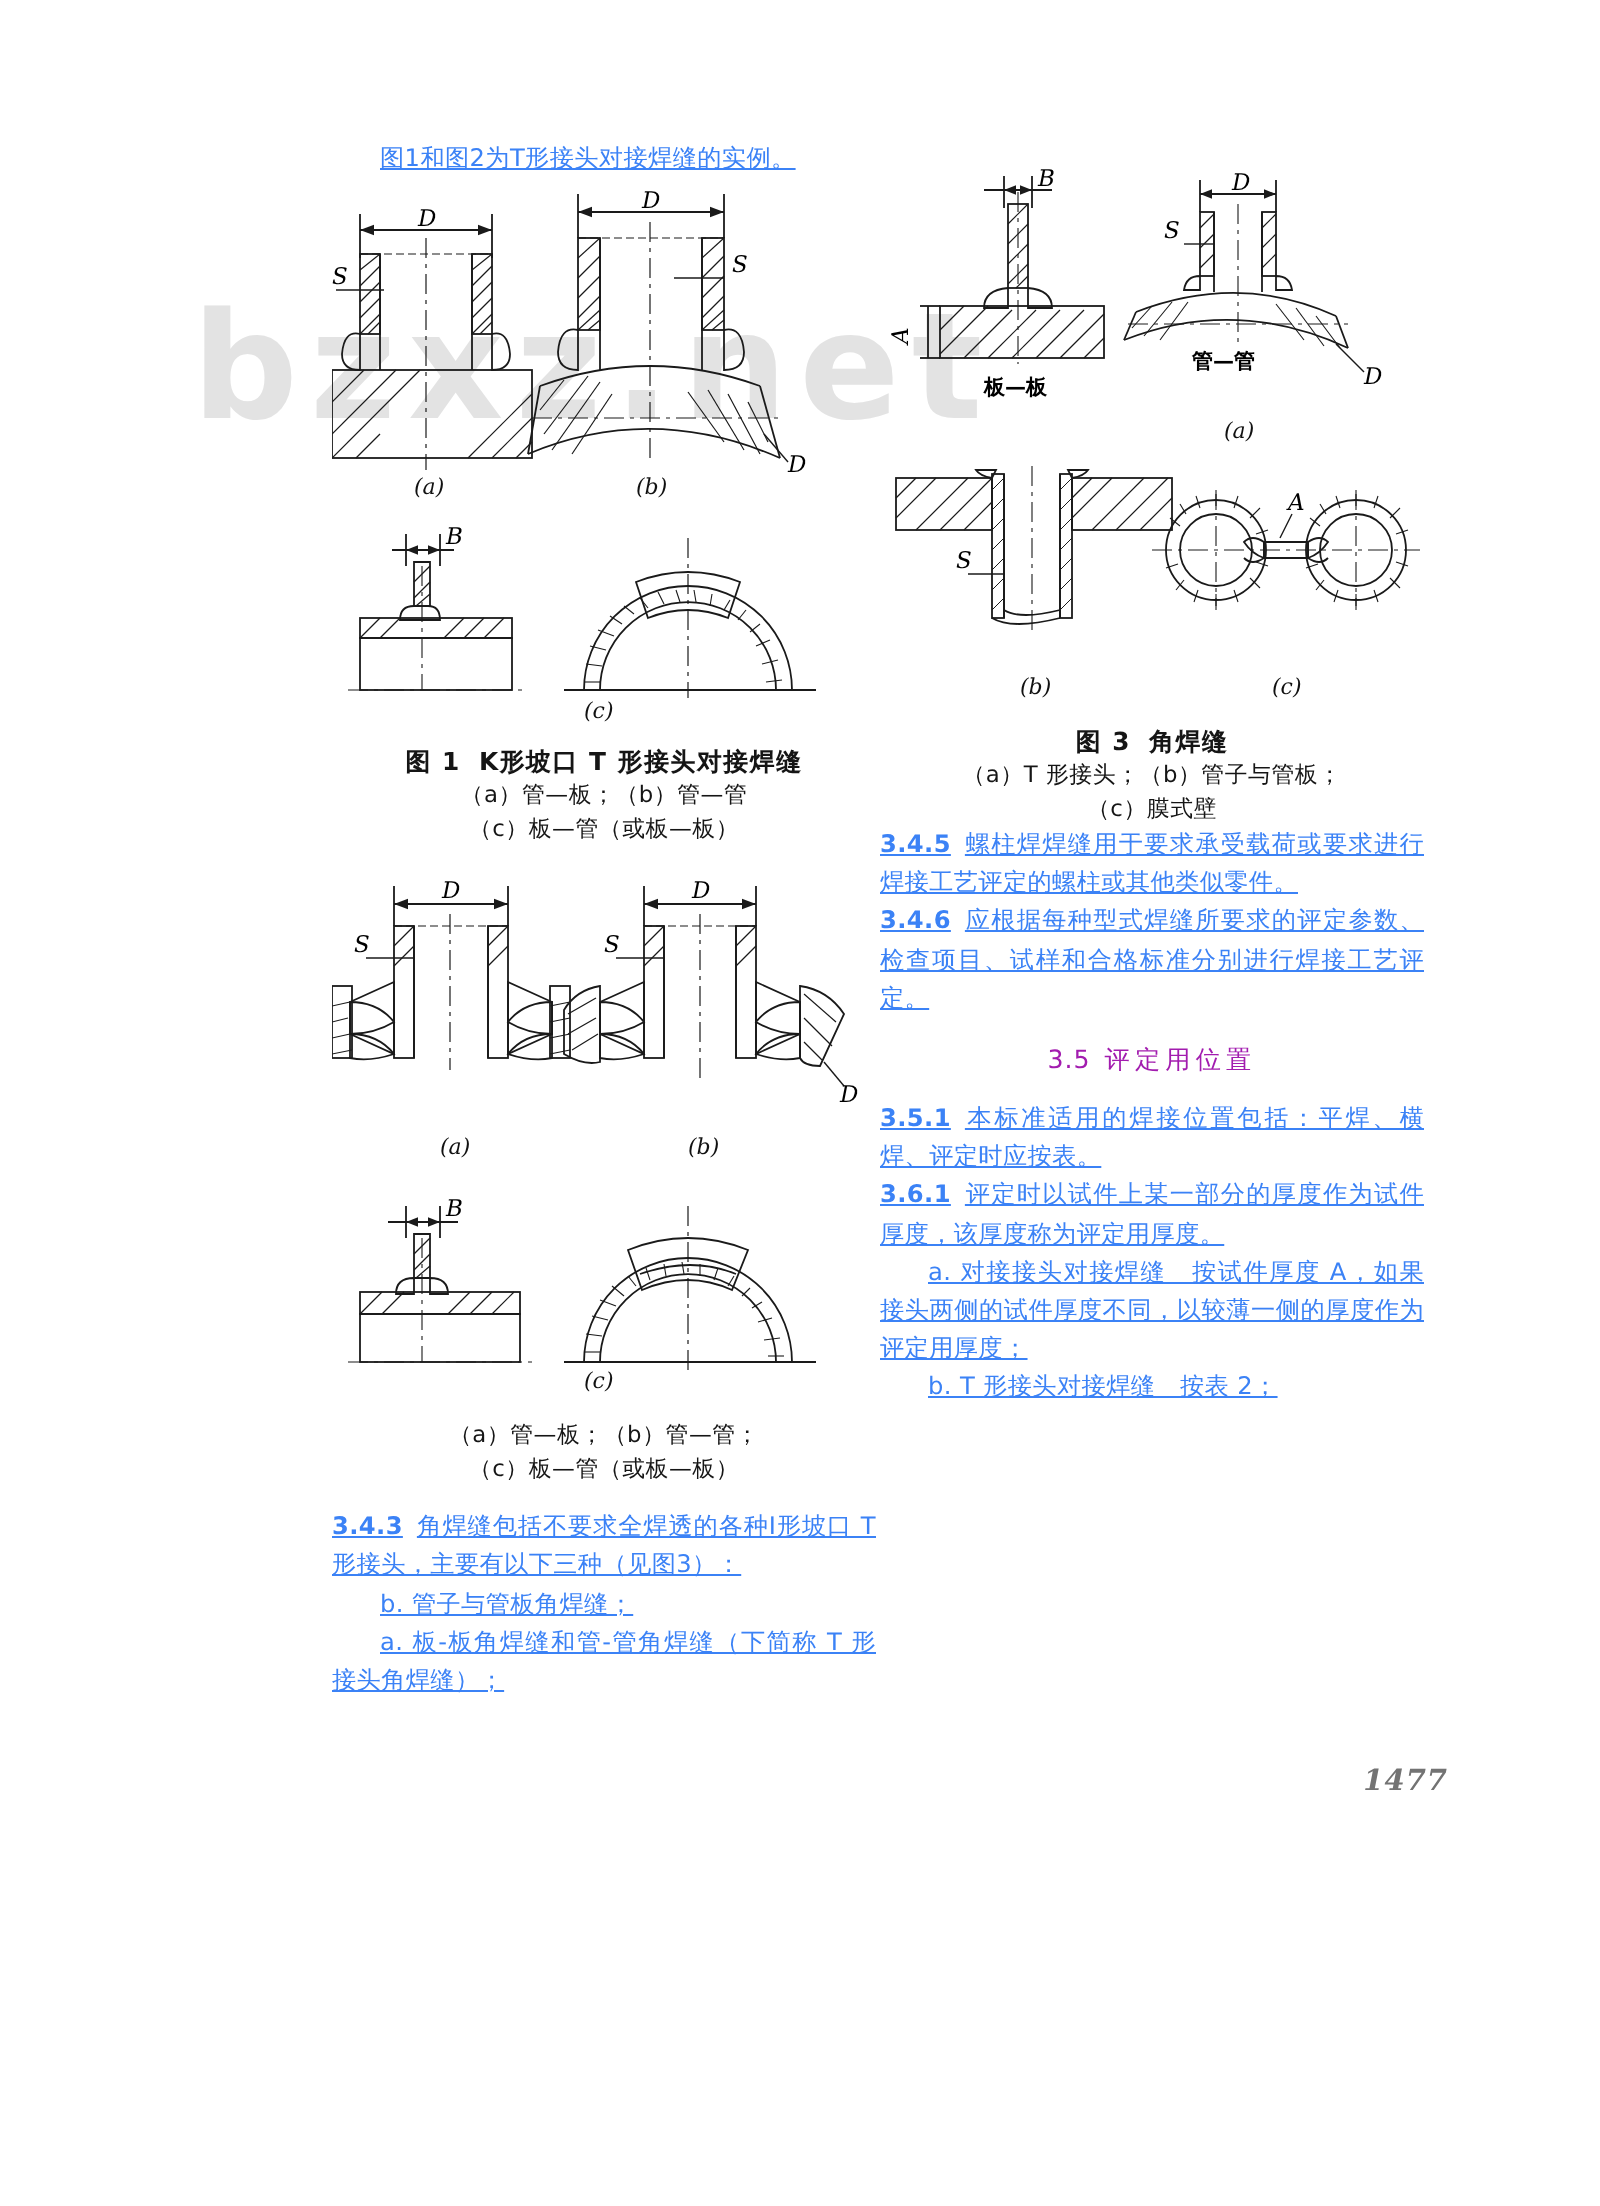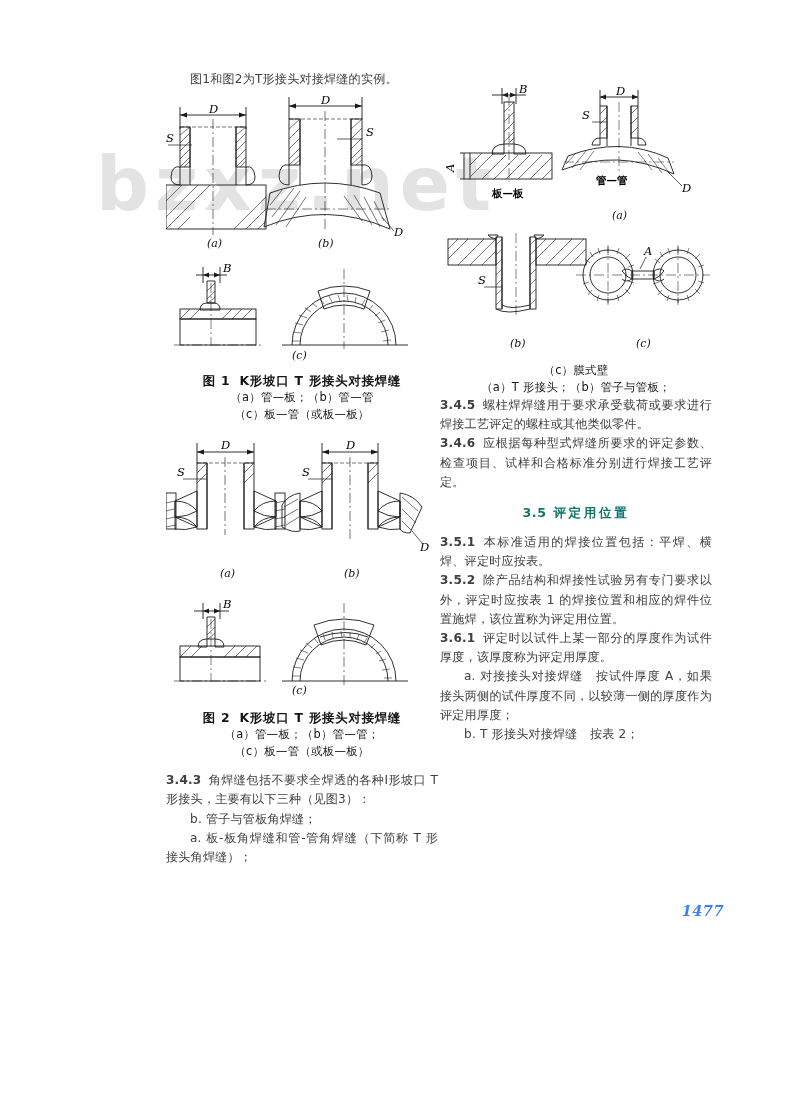--- a/index.html
+++ b/index.html
@@ -42,41 +42,42 @@
     z-index: 2;
   }
   #col-left  { left: 166px; }
   #col-right { left: 440px; }
 
   
   .para {
     font-family: "DejaVu Sans", "Liberation Sans", sans-serif;
     font-size: 12.1px;
     line-height: 19.2px;
-    color: #404040;
+    color: #3b82f6;
     text-align: justify;
     margin: 0 0 0 0;
     letter-spacing: 0.2px;
+    text-decoration: underline;
   }
   .para.indent { text-indent: 24px; }
   .num {
     font-weight: 700;
     margin-right: 7px;
     font-family: "DejaVu Sans", "Liberation Sans", sans-serif;
   }
 
   
   .sec-head {
     font-family: "DejaVu Sans", "Liberation Sans", sans-serif;
     font-size: 12.6px;
-    font-weight: 700;
+    font-weight: 400;
     text-align: center;
     letter-spacing: 2.6px;
     margin: 13px 0 11px 0;
-    color: #0f766e;
+    color: #a21caf;
   }
   .sec-head .secnum { letter-spacing: 0.5px; margin-right: 7px; }
 
   
   .figcap {
     text-align: center;
     font-family: "DejaVu Sans", "Liberation Sans", sans-serif;
     color: #151515;
   }
   .figcap .title {
@@ -110,26 +111,26 @@
   .cnlabel {
     font-family: "DejaVu Sans", "Liberation Sans", sans-serif;
     font-size: 10.5px;
     font-weight: 600;
   }
 
   
   #pageno {
     position: absolute;
     right: 76px;
-    top: 902px;
+    top: 882px;
     font-family: "DejaVu Serif", serif;
     font-style: italic;
     font-weight: 700;
     font-size: 14.5px;
-    color: #3b82f6;
+    color: #737373;
     letter-spacing: 0.5px;
     z-index: 3;
     text-align: center;
   }
 </style>
 </head>
 <body>
 
 <div id="page">
 
@@ -475,23 +476,20 @@
           <line x1="116" y1="84" x2="242" y2="84"></line>
         </g>
         <text class="dimlabel" x="57" y="11">B</text>
       </svg>
       <div style="position:relative;height:15px;">
         <span class="sublabel" style="position:absolute;left:126px;top:-5px;">(c)</span>
       </div>
     </div>
 
     <div class="figcap" style="margin-top:5px;">
-      <span class="title">
-        <span class="fignum">图 2</span><span>K形坡口 T 形接头对接焊缝</span>
-      </span>
       <span class="sub">（a）管—板；（b）管—管；</span>
       <span class="sub">（c）板—管（或板—板）</span>
     </div>
 
     <p class="para" style="margin-top:11px;">
       <span class="num">3.4.3</span><span>角焊缝包括不要求全焊透的各种Ⅰ形坡口 T 形接头，主要有以下三种（见图3）：</span>
     </p>
     <p class="para indent">b. 管子与管板角焊缝；</p>
     <p class="para indent">a. 板-板角焊缝和管-管角焊缝（下简称 T 形接头角焊缝）；</p>
   </div>
@@ -679,45 +677,45 @@
         <text class="dimlabel" x="38" y="51">S</text>
         <text class="dimlabel" x="204" y="22">A</text>
       </svg>
       <div style="position:relative;height:16px;">
         <span class="sublabel" style="position:absolute;left:70px;top:-6px;">(b)</span>
         <span class="sublabel" style="position:absolute;left:196px;top:-6px;">(c)</span>
       </div>
     </div>
 
     <div class="figcap" style="margin-top:3px;">
+      <span class="title">
+        <span class="fignum">图 3</span><span>角焊缝</span>
+      </span>
+      <span class="sub">（a）T 形接头；（b）管子与管板；</span>
       <span class="sub">（c）膜式壁</span>
-      <span class="sub">（a）T 形接头；（b）管子与管板；</span>
     </div>
 
 
 
     <p class="para">
       <span class="num">3.4.5</span><span>螺柱焊焊缝用于要求承受载荷或要求进行焊接工艺评定的螺柱或其他类似零件。</span>
     </p>
 
     <p class="para">
       <span class="num">3.4.6</span><span>应根据每种型式焊缝所要求的评定参数、检查项目、试样和合格标准分别进行焊接工艺评定。</span>
     </p>
 
     <div class="sec-head">
       <span class="secnum">3.5</span><span>评定用位置</span>
     </div>
 
     <p class="para">
       <span class="num">3.5.1</span><span>本标准适用的焊接位置包括：平焊、横焊、评定时应按表。</span>
     </p>
 
-    <p class="para">
-      <span class="num">3.5.2</span><span>除产品结构和焊接性试验另有专门要求以外，评定时应按表 1 的焊接位置和相应的焊件位置施焊，该位置称为评定用位置。</span>
-    </p>
 
 
     <p class="para">
       <span class="num">3.6.1</span><span>评定时以试件上某一部分的厚度作为试件厚度，该厚度称为评定用厚度。</span>
     </p>
 
 
 
     <p class="para indent">a. 对接接头对接焊缝　按试件厚度 A，如果接头两侧的试件厚度不同，以较薄一侧的厚度作为评定用厚度；</p>
     <p class="para indent">b. T 形接头对接焊缝　按表 2；</p>

